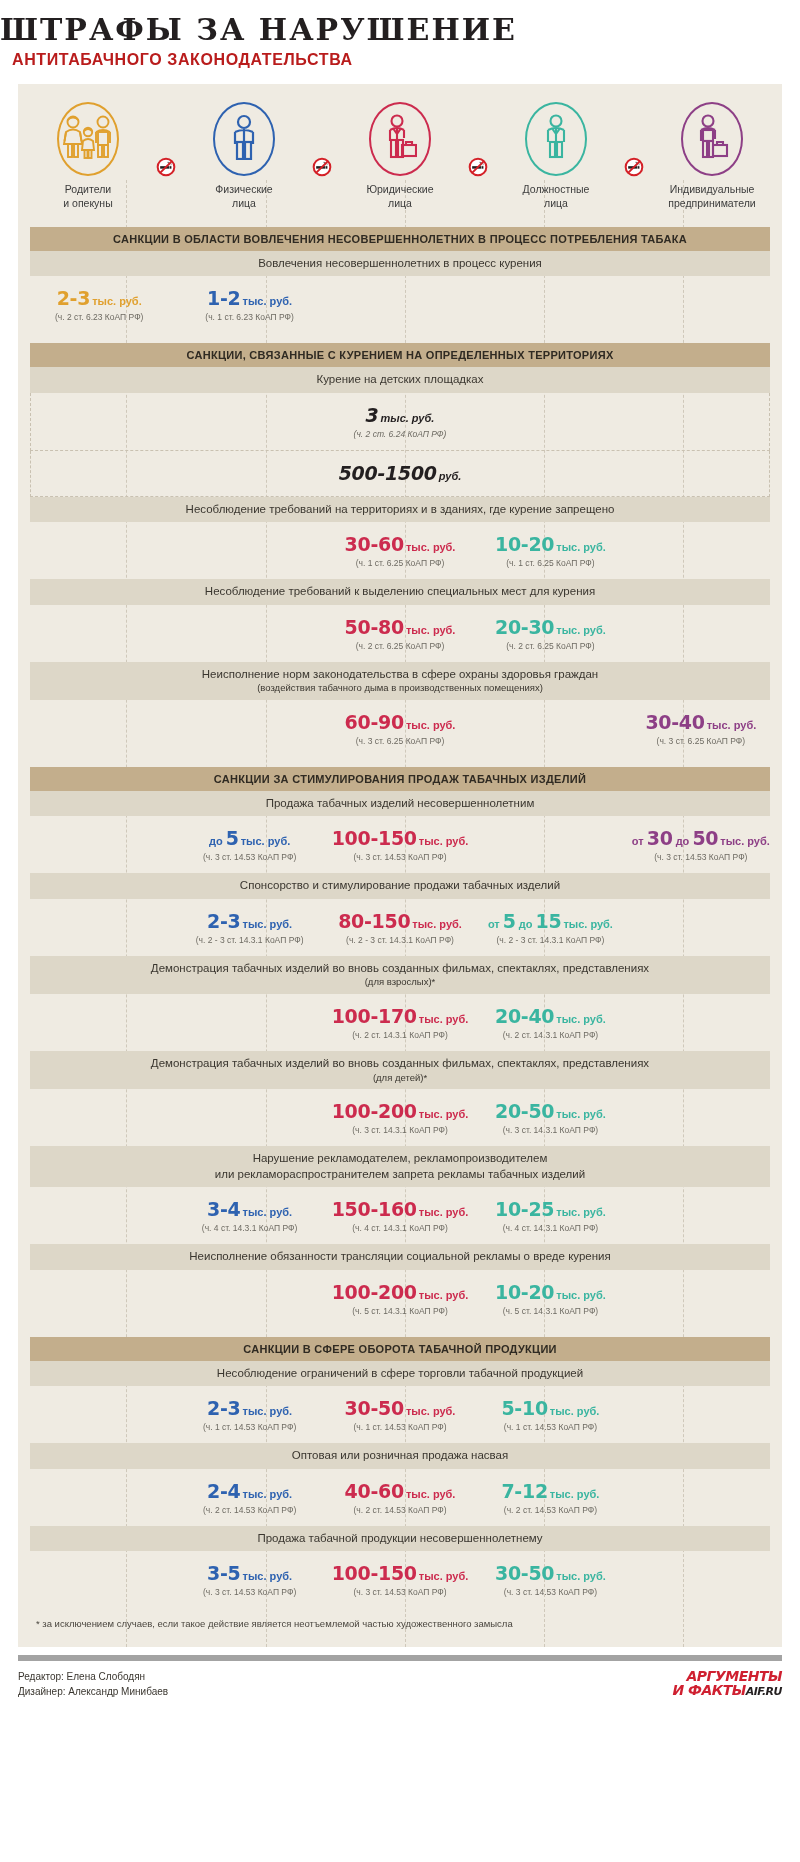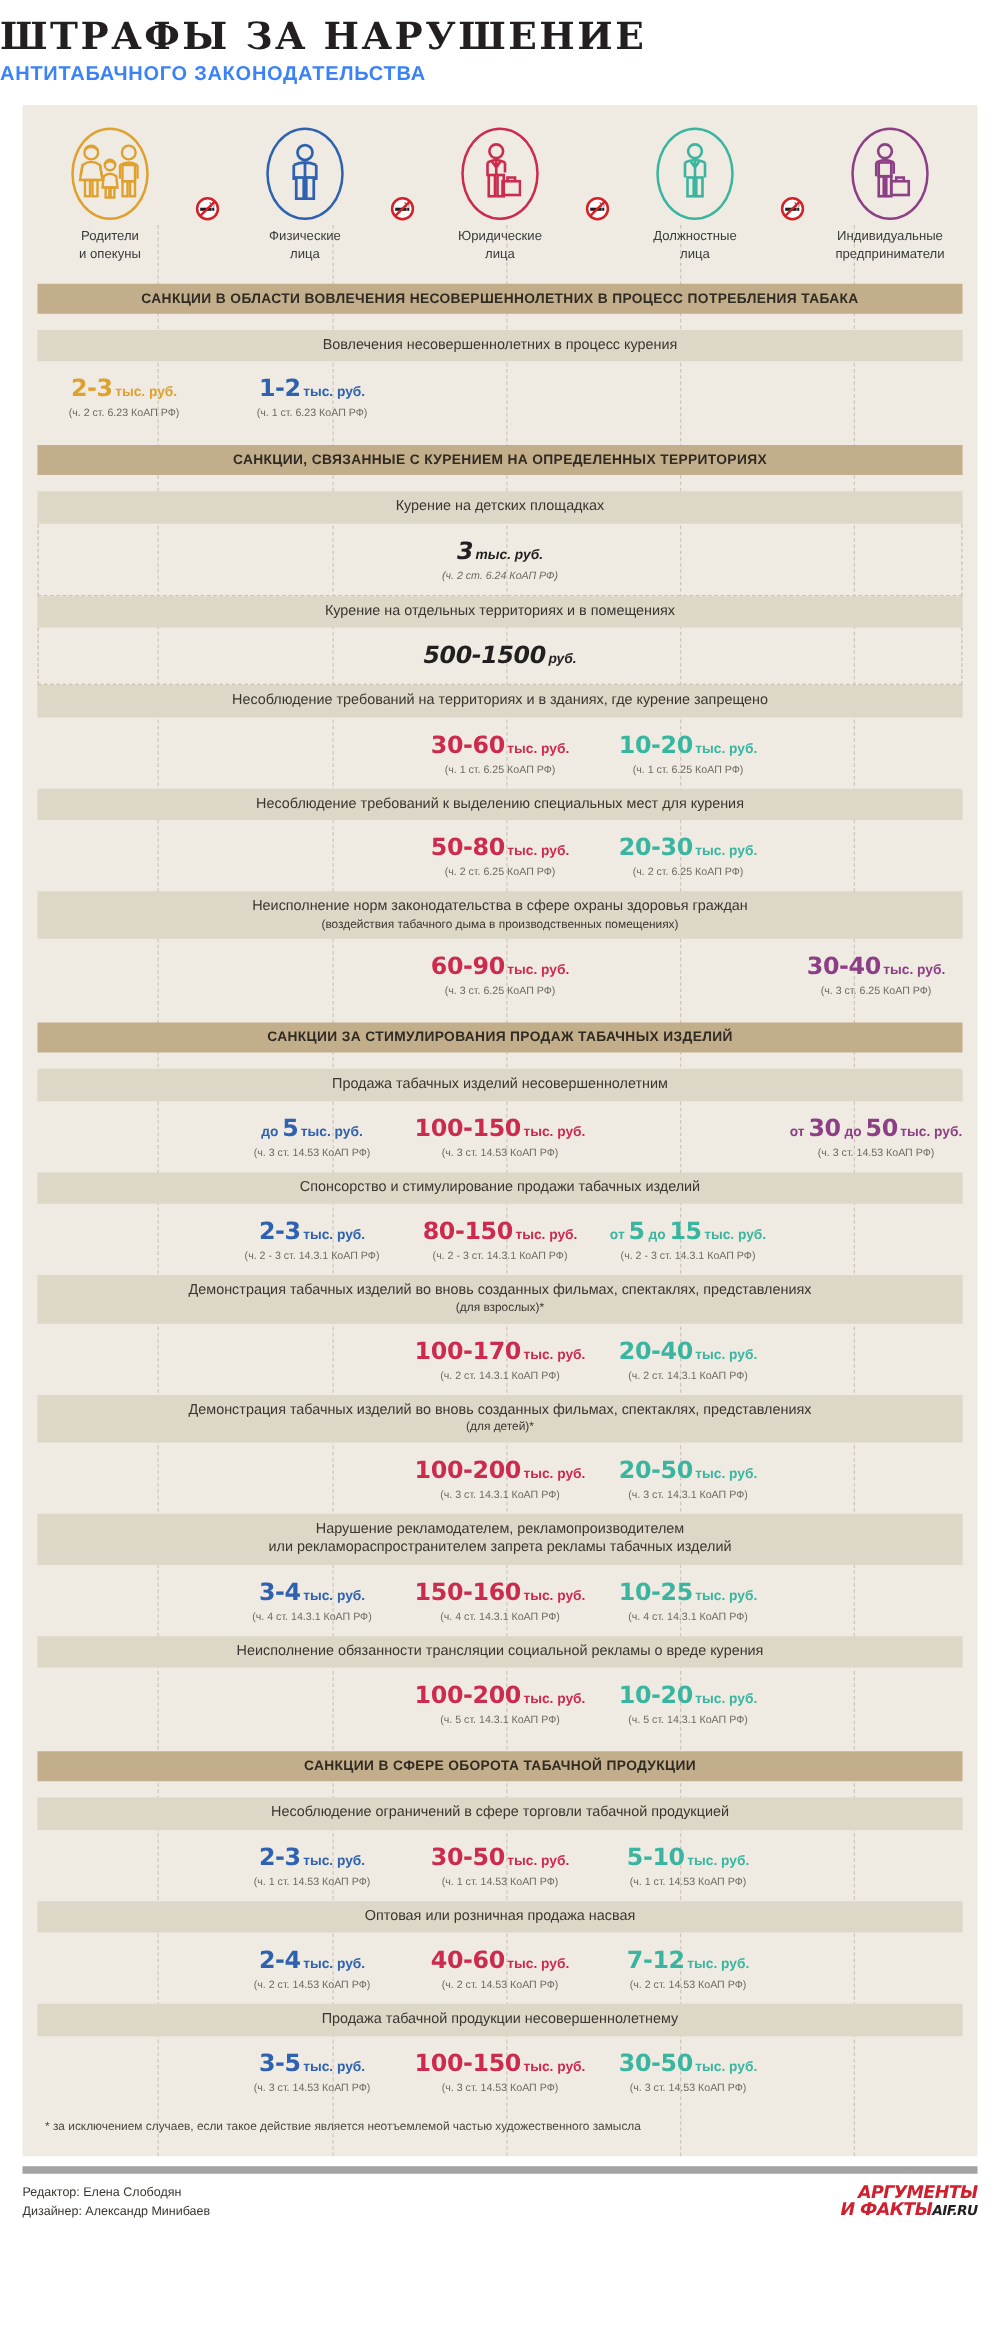--- a/index.html
+++ b/index.html
@@ -13,21 +13,21 @@
 
   
   .title-wrap { padding: 14px 0 10px; text-align: left; background:#fff; }
   .title-main {
     font-family: "DejaVu Serif", "Liberation Serif", serif;
     font-size: 30px; font-weight: bold; letter-spacing: 2px;
     color: #231f20; line-height: 1.05;
   }
   .title-sub {
     font-size: 16px; font-weight: bold; letter-spacing: .6px;
-    color: #3b82f6; margin-top: 5px; line-height: 1.1;
+    color: #b91c1c; margin-top: 5px; line-height: 1.1; padding-left: 12px;
   }
 
   
   .panel {
     margin: 6px 18px 0 18px;
     background: #efebe2;
     position: relative;
     padding-bottom: 6px;
   }
 
@@ -44,21 +44,21 @@
     display:flex; align-items:center; justify-content:center;
   }
   .person-label { font-size: 10.5px; color:#3c3c3c; line-height:1.32; }
   .nosmoke { flex: 0 0 28px; align-self: center; margin-top: 22px; }
   .nosmoke svg { display:block; margin:0 auto; }
 
   
   .section-head {
     background:#c3ae8c; color:#2f2a22;
     font-size:11px; font-weight:bold; letter-spacing:.3px;
-    text-align:center; padding:6px 8px; margin:10px 12px 13px;
+    text-align:center; padding:6px 8px; margin:10px 12px 0;
     position:relative; z-index:2;
   }
   .sub-head {
     background:#ddd7c8; color:#3a362f;
     font-size:11.5px; text-align:center;
     padding:5px 60px; margin:0 12px;
     line-height:1.35; position:relative; z-index:2;
   }
   .sub-head .line2 { display:block; font-size:9.5px; }
 
@@ -276,21 +276,20 @@
         <div class="cell"></div>
       </div>
       <div class="section-head">САНКЦИИ, СВЯЗАННЫЕ С КУРЕНИЕМ НА ОПРЕДЕЛЕННЫХ ТЕРРИТОРИЯХ</div>
       <div class="sub-head"><span>Курение на детских площадках</span></div>
       <div class="values dashed centered">
         <div class="cell">
           <div class="amount c-dark"><span class="big">3</span><span class="unit">тыс. руб.</span></div>
           <div class="ref">(ч. 2 ст. 6.24 КоАП РФ)</div>
         </div>
       </div>
-      <div class="sub-head"><span>Курение на отдельных территориях и в помещениях</span></div>
       <div class="values dashed centered">
         <div class="cell">
           <div class="amount c-dark"><span class="big">500-1500</span><span class="unit">руб.</span></div>
         </div>
       </div>
       <div class="sub-head"><span>Несоблюдение требований на территориях и в зданиях, где курение запрещено</span></div>
       <div class="values">
         <div class="cell"></div>
         <div class="cell"></div>
         <div class="cell">

